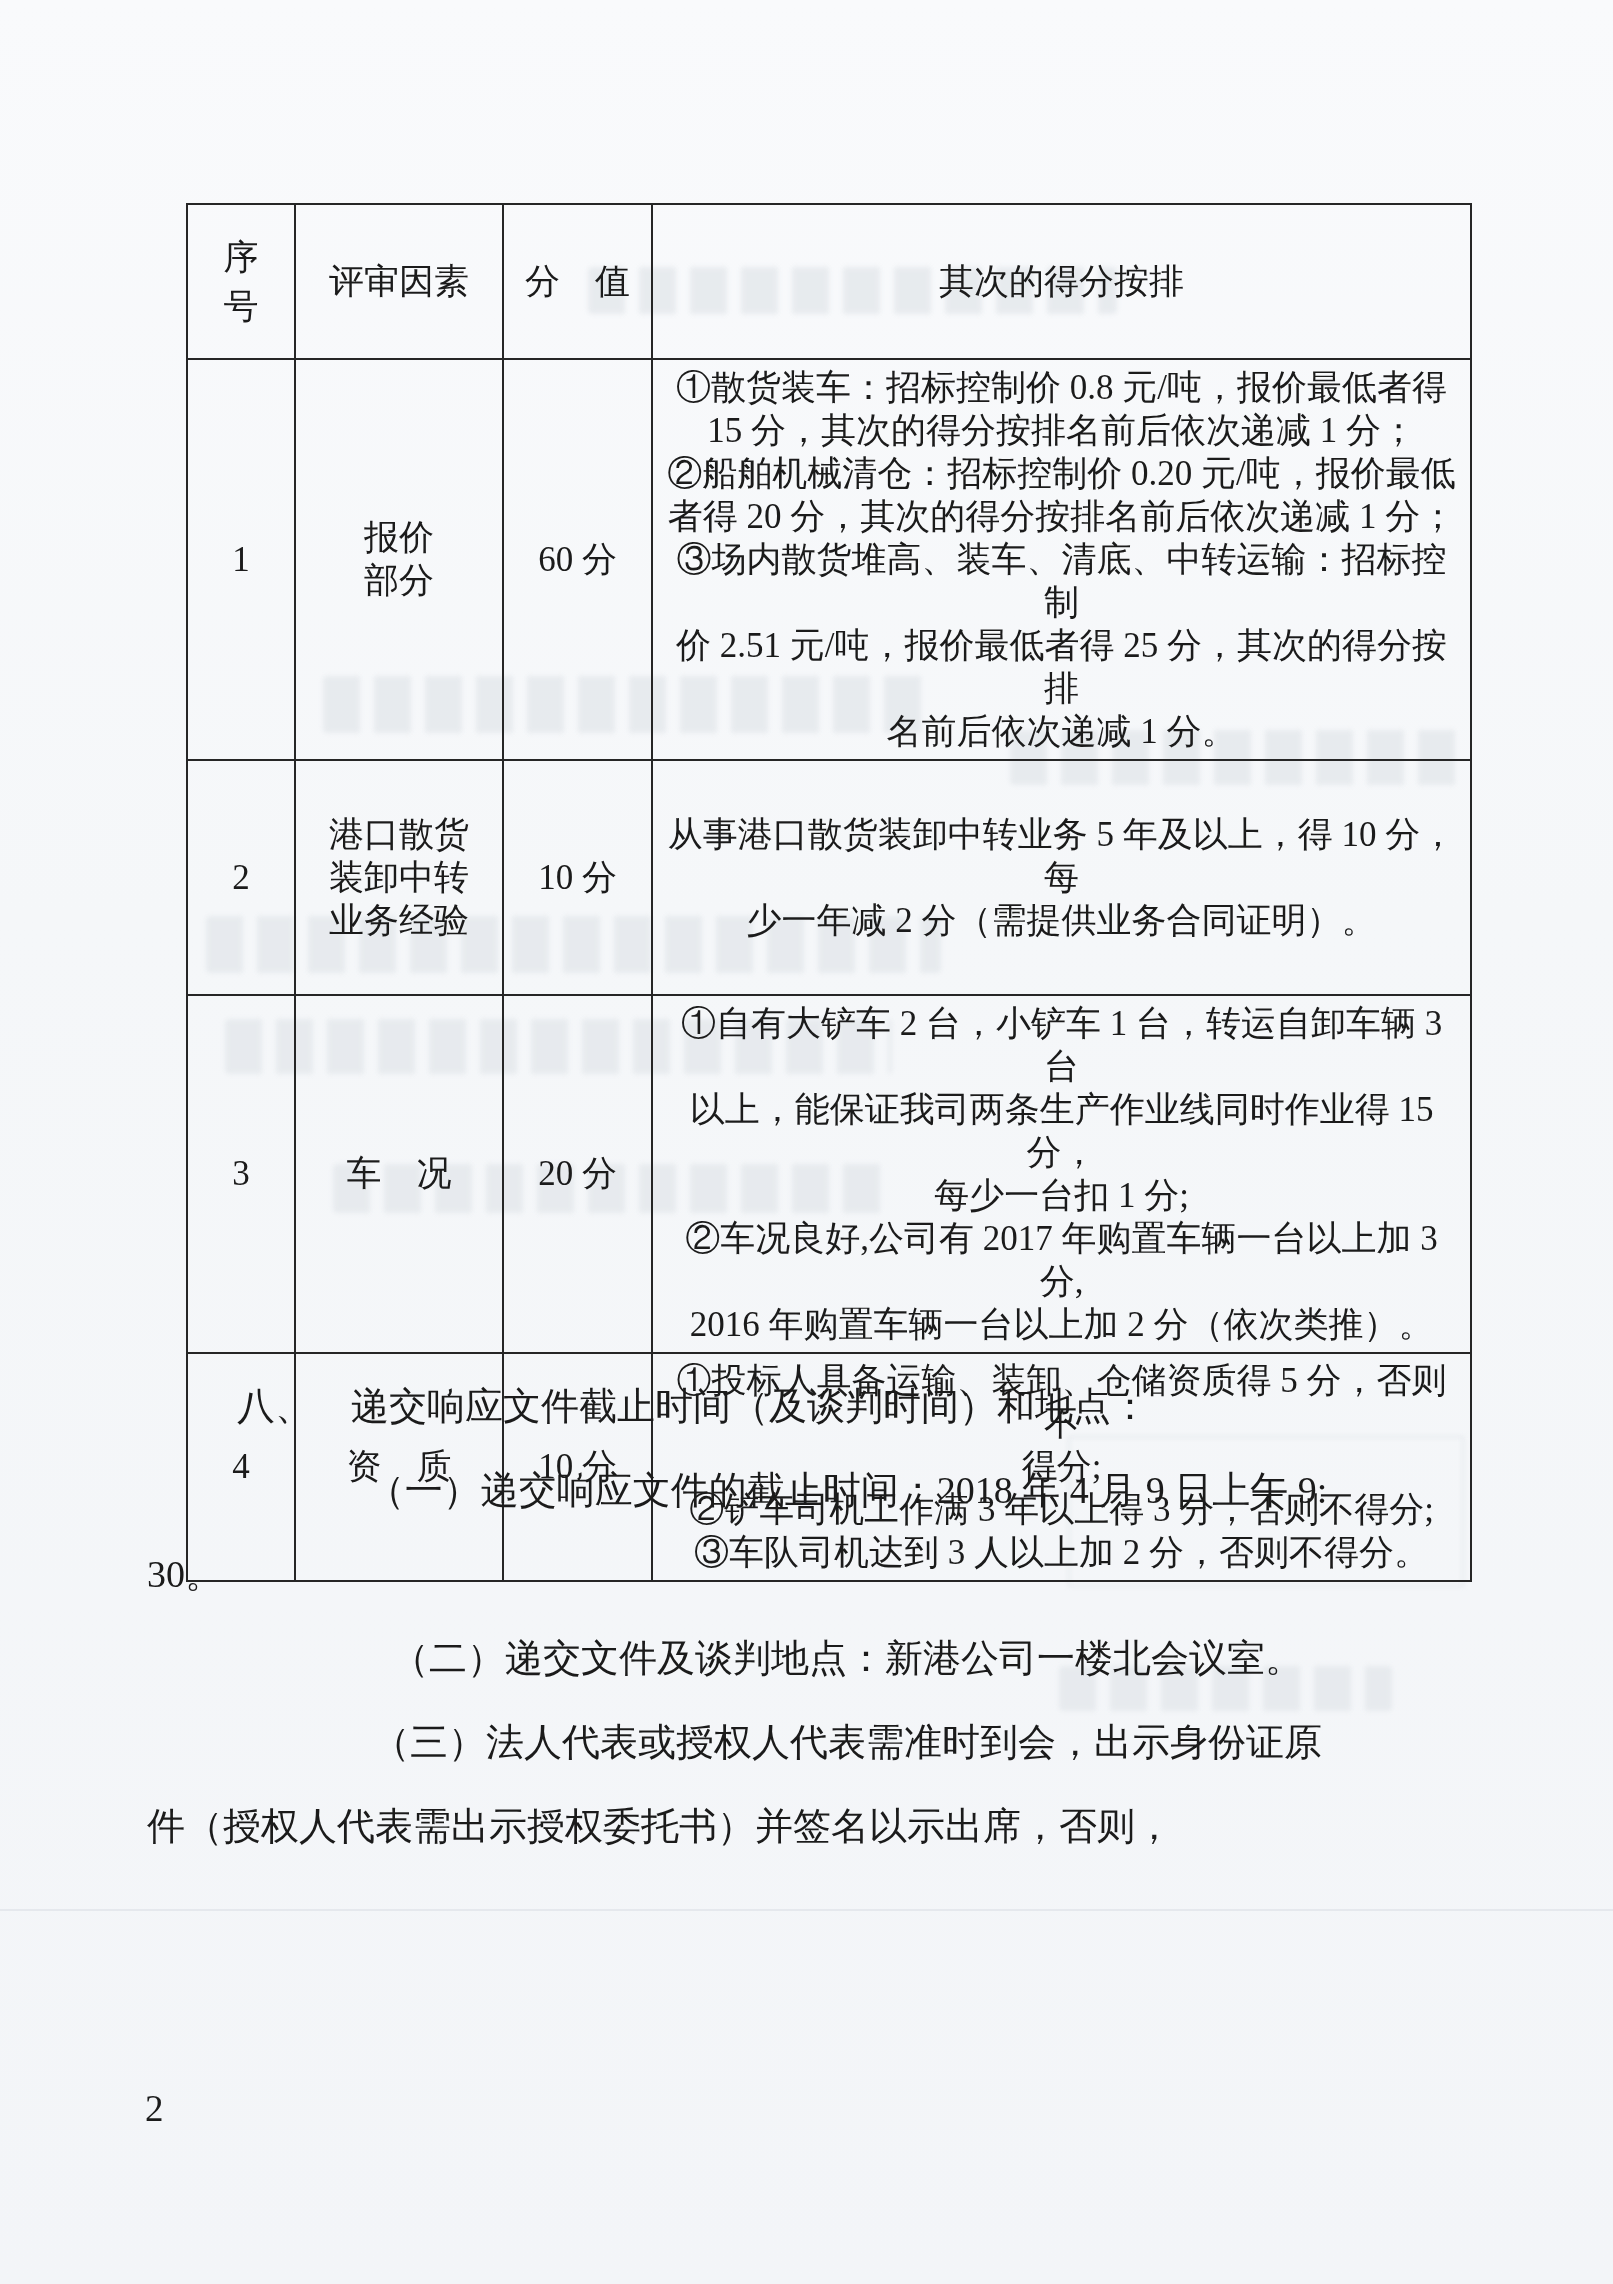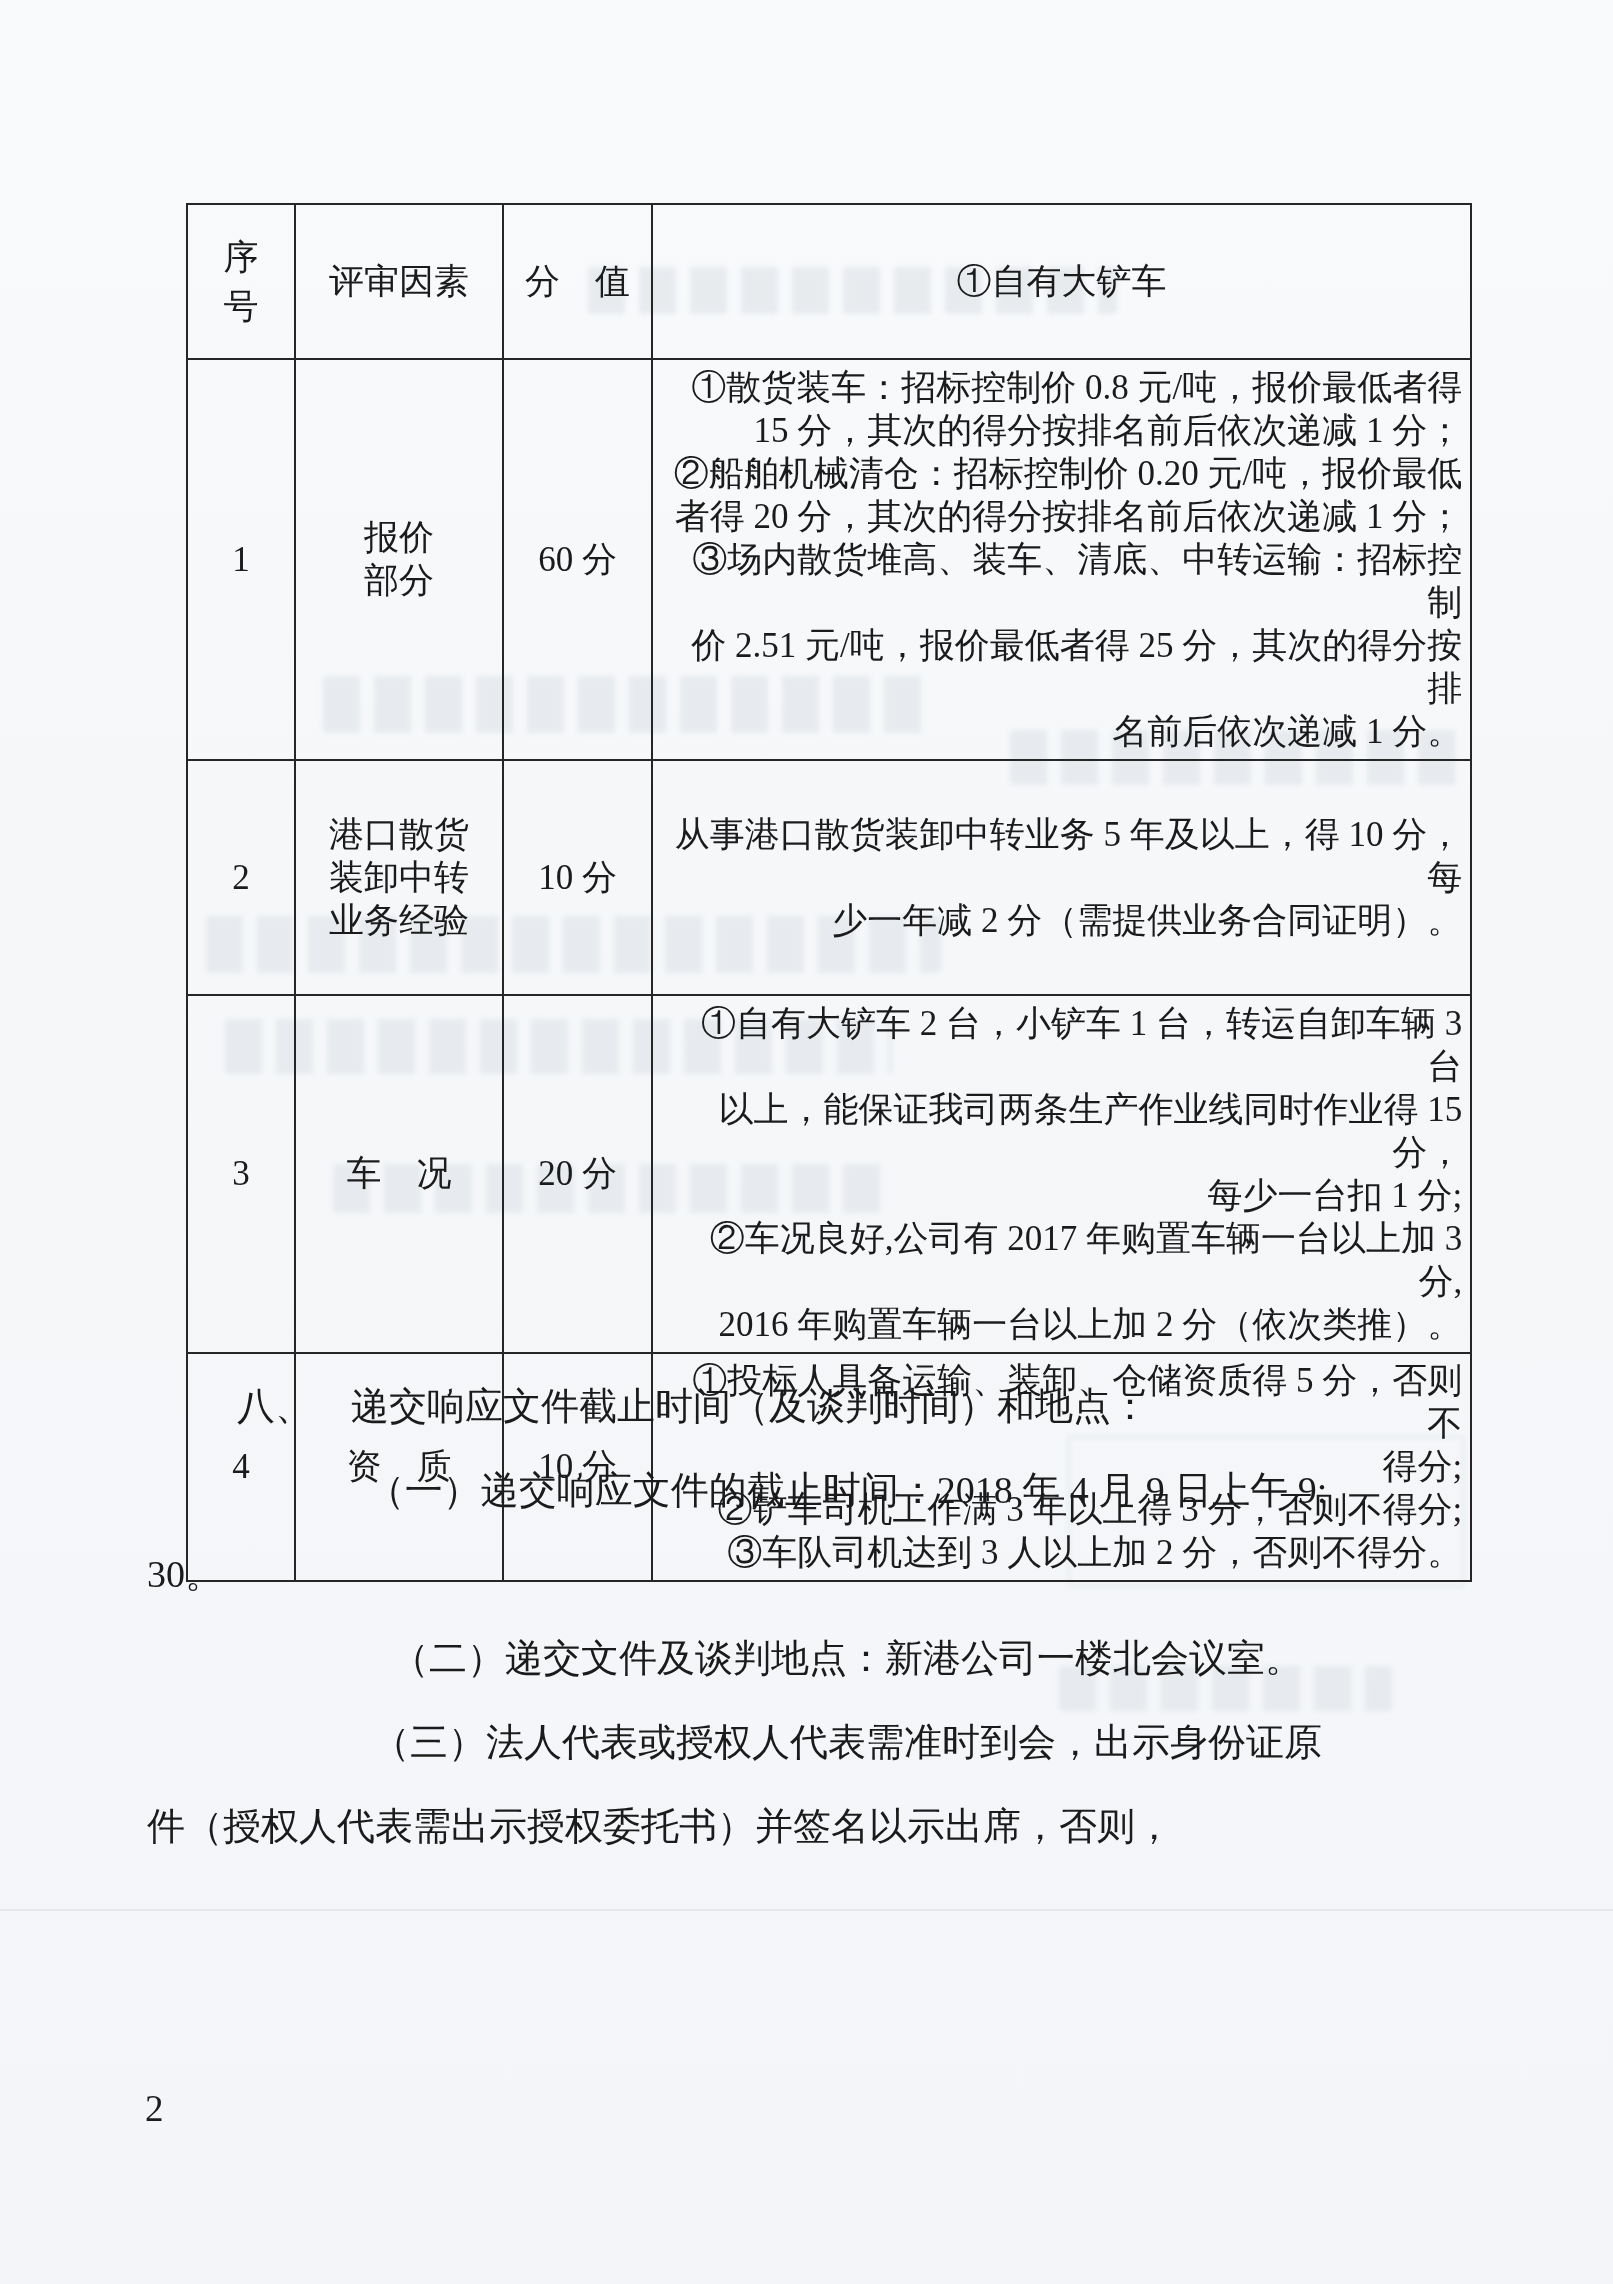--- a/index.html
+++ b/index.html
@@ -37,21 +37,21 @@
     font-size:35px;line-height:43px;
   }
   .eval-table th,.eval-table td{
     border:2.9px solid #262626;
     vertical-align:middle;
     padding:5.9px 7.8px;
     white-space:pre-line;
     font-weight:normal;
   }
   .c-center{text-align:center;}
-  .c-desc{text-align:right;padding:9.8px 13.7px 9.8px 15.7px;}
+  .c-desc{text-align:center;padding:9.8px 13.7px 9.8px 15.7px;}
   .row-header{height:155px;}
   .row-1{height:294px;}
   .row-2{height:235px;}
   .row-3{height:237px;}
   .row-4{height:223px;}
   .seq-head{line-height:49px;}
   
   .paras{
     position:absolute;left:147px;top:1364px;width:1339px;
     font-size:38px;
@@ -88,21 +88,21 @@
       <col style="width:208px">
       <col style="width:149px">
       <col style="width:819px">
     </colgroup>
     <thead>
       <tr class="row-header">
         <th class="c-center seq-head">序
 号</th>
         <th class="c-center">评审因素</th>
         <th class="c-center">分　值</th>
-        <th class="c-center">①自有大铲车</th>
+        <th class="c-center">其次的得分按排</th>
       </tr>
     </thead>
     <tbody>
       <tr class="row-1">
         <td class="c-center">1</td>
         <td class="c-center">报价
 部分</td>
         <td class="c-center">60 分</td>
         <td class="c-desc">①散货装车：招标控制价 0.8 元/吨，报价最低者得
 15 分，其次的得分按排名前后依次递减 1 分；

